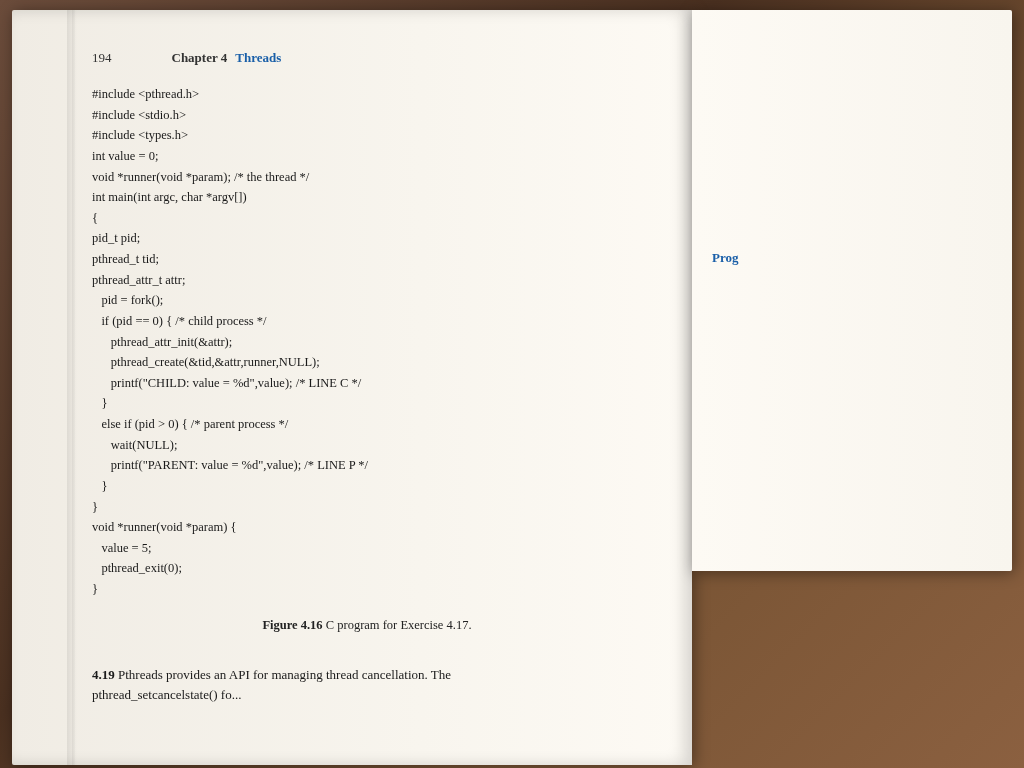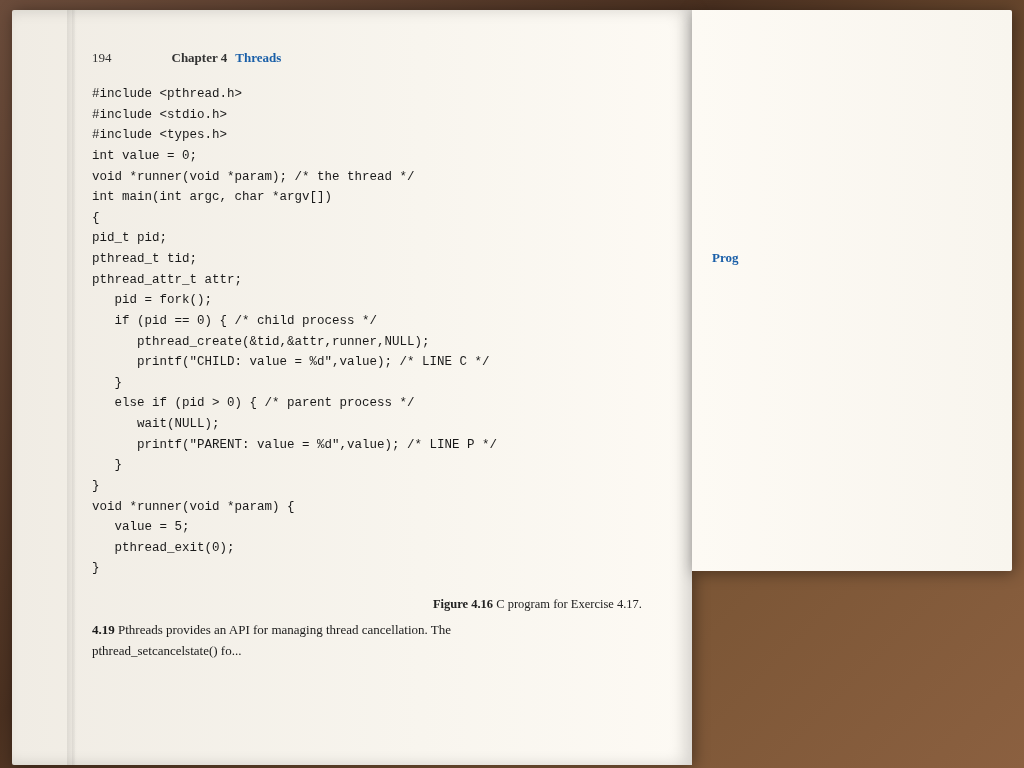--- a/index.html
+++ b/index.html
@@ -1,15 +1,15 @@
 <!DOCTYPE html>
 <html><head>
   <meta charset="utf-8">
   <style>
-    * { margin: 0; padding: 0; box-sizing: border-box; }
+    * { margin: 0; padding: 0; box-sizing: border-box; font-family: Liberation Serif, serif; }
 
     body {
       width: 1024px;
       height: 768px;
       overflow: hidden;
       background: #5a3a2a;
       display: flex;
       align-items: stretch;
       justify-content: center;
       font-family: Georgia, serif;
@@ -99,23 +99,23 @@
       color: #1a1a1a;
       margin-bottom: 6px;
     }
 
     .code-block .line {
       display: block;
       white-space: pre;
     }
 
     .figure-caption {
-      text-align: right;
+      text-align: center;
       margin-top: 18px;
-      margin-bottom: 8px;
+      margin-bottom: 32px;
       font-size: 12.5px;
       color: #222;
     }
 
     .figure-caption strong {
       font-weight: bold;
     }
 
     .exercise-text {
       font-size: 13px;
@@ -171,20 +171,21 @@
         <span class="line"></span>
         <span class="line">int main(int argc, char *argv[])</span>
         <span class="line">{</span>
         <span class="line">pid_t pid;</span>
         <span class="line">pthread_t tid;</span>
         <span class="line">pthread_attr_t attr;</span>
         <span class="line"></span>
         <span class="line">   pid = fork();</span>
         <span class="line"></span>
         <span class="line">   if (pid == 0) { /* child process */</span>
+        <span class="line">      pthread_attr_init(&amp;attr);</span>
         <span class="line">      pthread_create(&amp;tid,&amp;attr,runner,NULL);</span>
         <span class="line">      printf("CHILD: value = %d",value); /* LINE C */</span>
         <span class="line">   }</span>
         <span class="line">   else if (pid &gt; 0) { /* parent process */</span>
         <span class="line">      wait(NULL);</span>
         <span class="line">      printf("PARENT: value = %d",value); /* LINE P */</span>
         <span class="line">   }</span>
         <span class="line">}</span>
         <span class="line"></span>
         <span class="line">void *runner(void *param) {</span>

